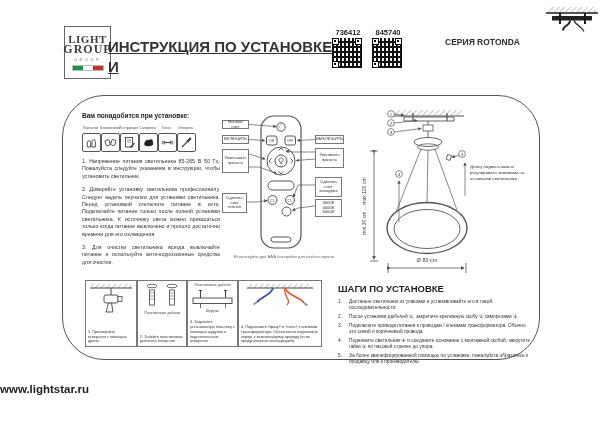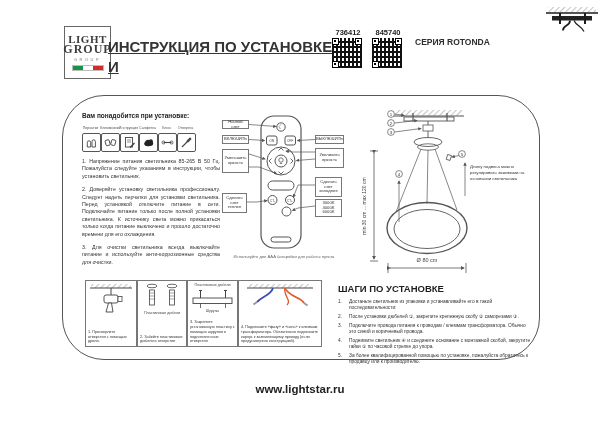--- a/index.html
+++ b/index.html
@@ -13,21 +13,21 @@
   .logo .w2{font-family:"Liberation Serif",serif;font-weight:bold;font-size:12px;line-height:.95;color:#3d3d3d;letter-spacing:1px;}
   .logo .w3{font-size:4px;letter-spacing:2.5px;color:#777;margin-top:2px;}
   .logo .flag{width:30px;height:4px;margin-top:3px;}
   .title{left:108px;top:37px;width:225px;font-weight:bold;font-size:15px;line-height:1.3;color:#343434;text-decoration:underline;}
   .qrlabel{top:28px;width:32px;text-align:center;font-weight:bold;font-size:7.5px;color:#222;}
   .qr{top:38px;width:30px;height:30px;background-image:
       repeating-linear-gradient(0deg,#111 0 2px,transparent 2px 5px),
       repeating-linear-gradient(90deg,#111 0 2px,#fff 2px 4px);}
   .qr .f{position:absolute;width:7px;height:7px;border:1.6px solid #000;background:#fff;box-sizing:border-box;}
   .qr .f::after{content:"";position:absolute;left:1px;top:1px;width:2px;height:2px;background:#000;}
-  .series{left:415px;top:37px;width:135px;text-align:left;}
+  .series{left:415px;top:37px;width:135px;text-align:center;}
   .series .s1{font-weight:bold;font-size:8.5px;color:#2e2e2e;}
   .series .s2{font-weight:bold;font-size:11px;color:#2e2e2e;margin-top:2px;}
   
   .panel{left:62px;top:95px;width:476px;height:263px;border:1.5px solid #555;border-radius:42px;}
   
   .tools-heading{left:82px;top:112px;width:150px;font-weight:bold;font-size:6.5px;color:#222;}
   .tool-label{top:127px;width:21px;text-align:center;font-size:3.6px;color:#555;line-height:1;}
   .tool-box{top:133px;width:17px;height:17px;border:1px solid #555;border-radius:2px;background:#fff;
             display:flex;align-items:center;justify-content:center;}
   
@@ -47,21 +47,21 @@
   .cell{border:0.8px solid #777;background:#fff;box-sizing:border-box;display:flex;flex-direction:column;
         align-items:center;padding:2px 2px;}
   .cell .cap{font-size:3.8px;line-height:1.25;color:#333;margin-top:auto;width:100%;}
   .cell .lbl{font-size:3.6px;color:#444;line-height:1;margin:1px 0;text-align:center;}
   
   .install-heading{left:338px;top:283px;width:200px;font-weight:bold;font-size:9.5px;color:#1e1e1e;}
   .install-list{left:338px;top:299px;width:194px;}
   .install-item{display:flex;margin-bottom:2.5px;font-size:4.8px;line-height:1.3;color:#333;}
   .install-item .n{width:11px;flex:0 0 11px;}
   .install-item .t{flex:1;}
-  .footer{left:0;top:383px;width:600px;text-align:center;font-weight:bold;font-size:11.5px;color:#222;}
+  .footer{left:0;top:383px;width:600px;text-align:left;font-weight:bold;font-size:11.5px;color:#222;}
   svg text{font-family:"Liberation Sans","DejaVu Sans",sans-serif;}
 </style>
 </head>
 <body>
 
 <svg class="abs" style="left:0;top:0;z-index:1" width="600" height="424" viewBox="0 0 600 424">
   <defs>
     <marker id="arr" markerWidth="5" markerHeight="5" refX="4" refY="2.5" orient="auto">
       <path d="M0,0L5,2.5L0,5z" fill="#555"></path>
     </marker>

